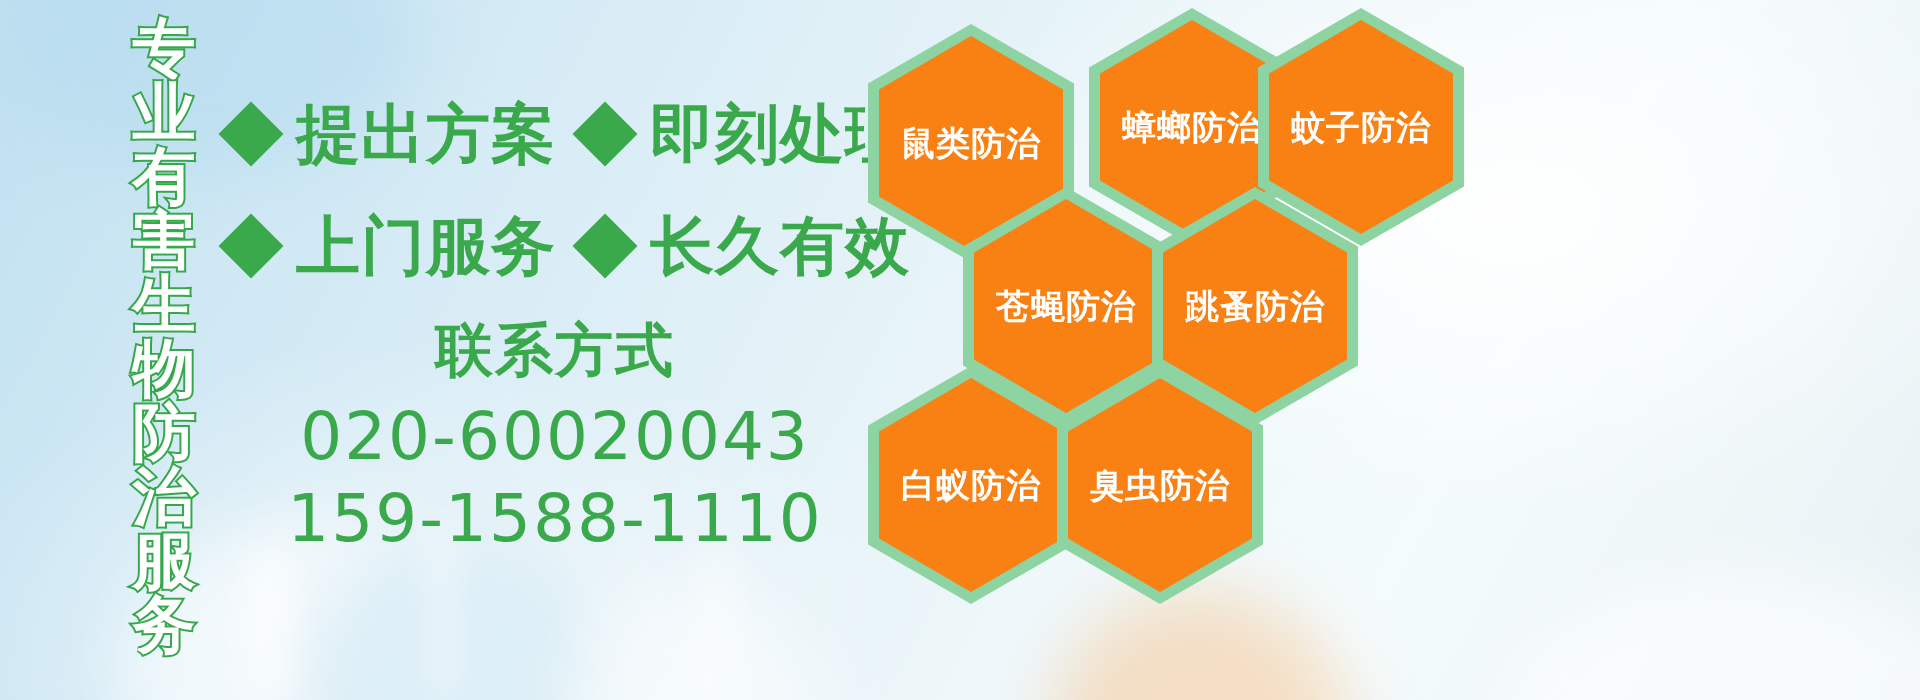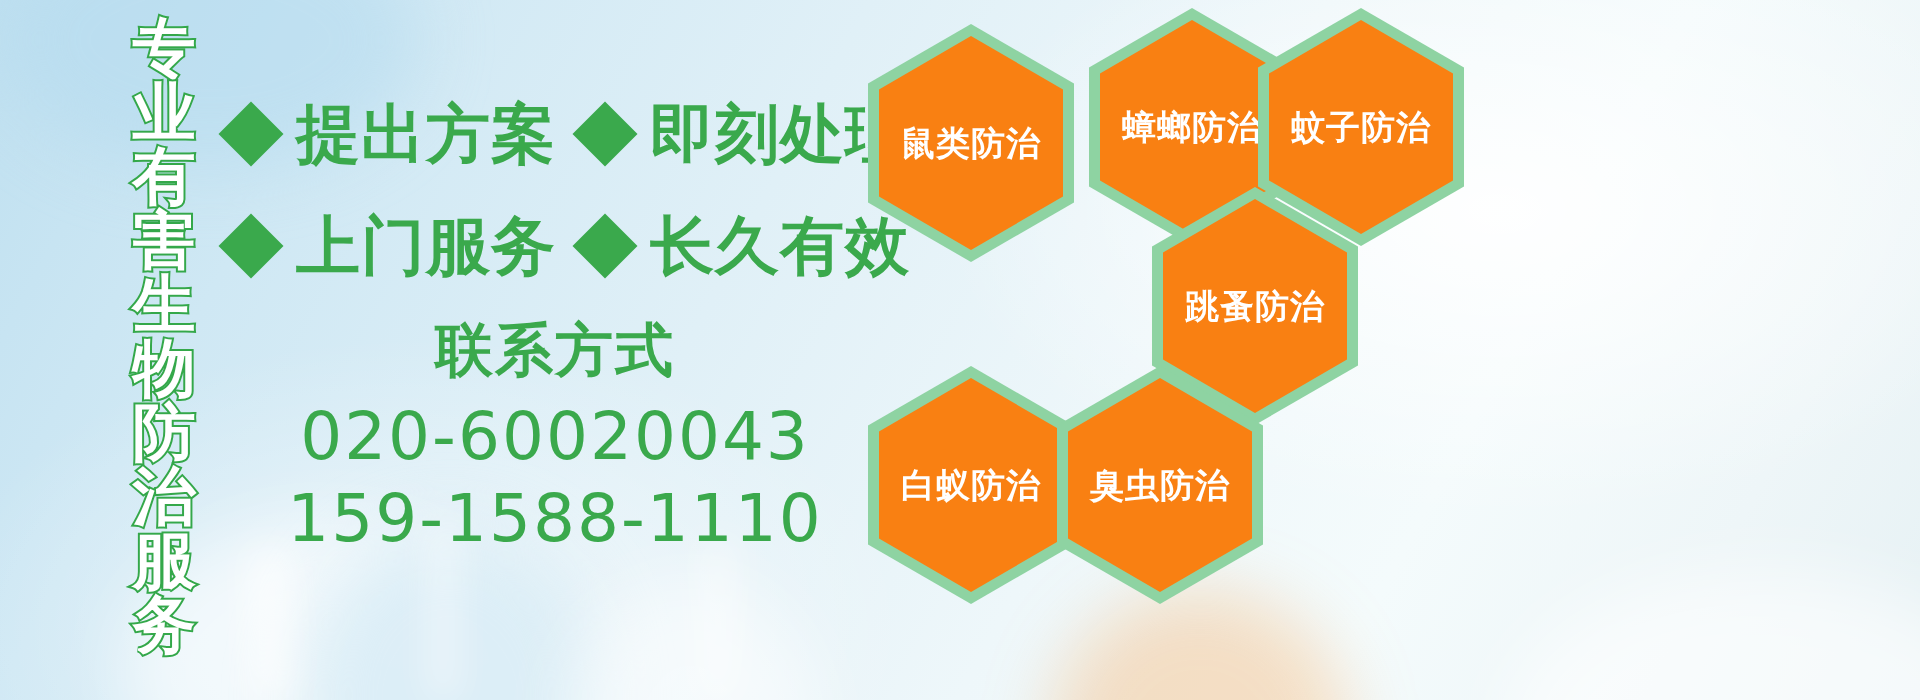--- a/index.html
+++ b/index.html
@@ -230,20 +230,24 @@
     <div class="hex" style="left:197px; top:8px;margin-left:32px;">
       <div class="hex-inner"></div>
       <div class="hex-label">蟑螂防治</div>
     </div>
 
     <div class="hex" style="left:386px; top:8px;margin-left:12px;">
       <div class="hex-inner"></div>
       <div class="hex-label">蚊子防治</div>
     </div>
 
+    <div class="hex" style="left:103px; top:187px;">
+      <div class="hex-inner"></div>
+      <div class="hex-label">苍蝇防治</div>
+    </div>
 
     <div class="hex" style="left:292px; top:187px;">
       <div class="hex-inner"></div>
       <div class="hex-label">跳蚤防治</div>
     </div>
 
     <div class="hex" style="left:8px;  top:366px;">
       <div class="hex-inner"></div>
       <div class="hex-label">白蚁防治</div>
     </div>

